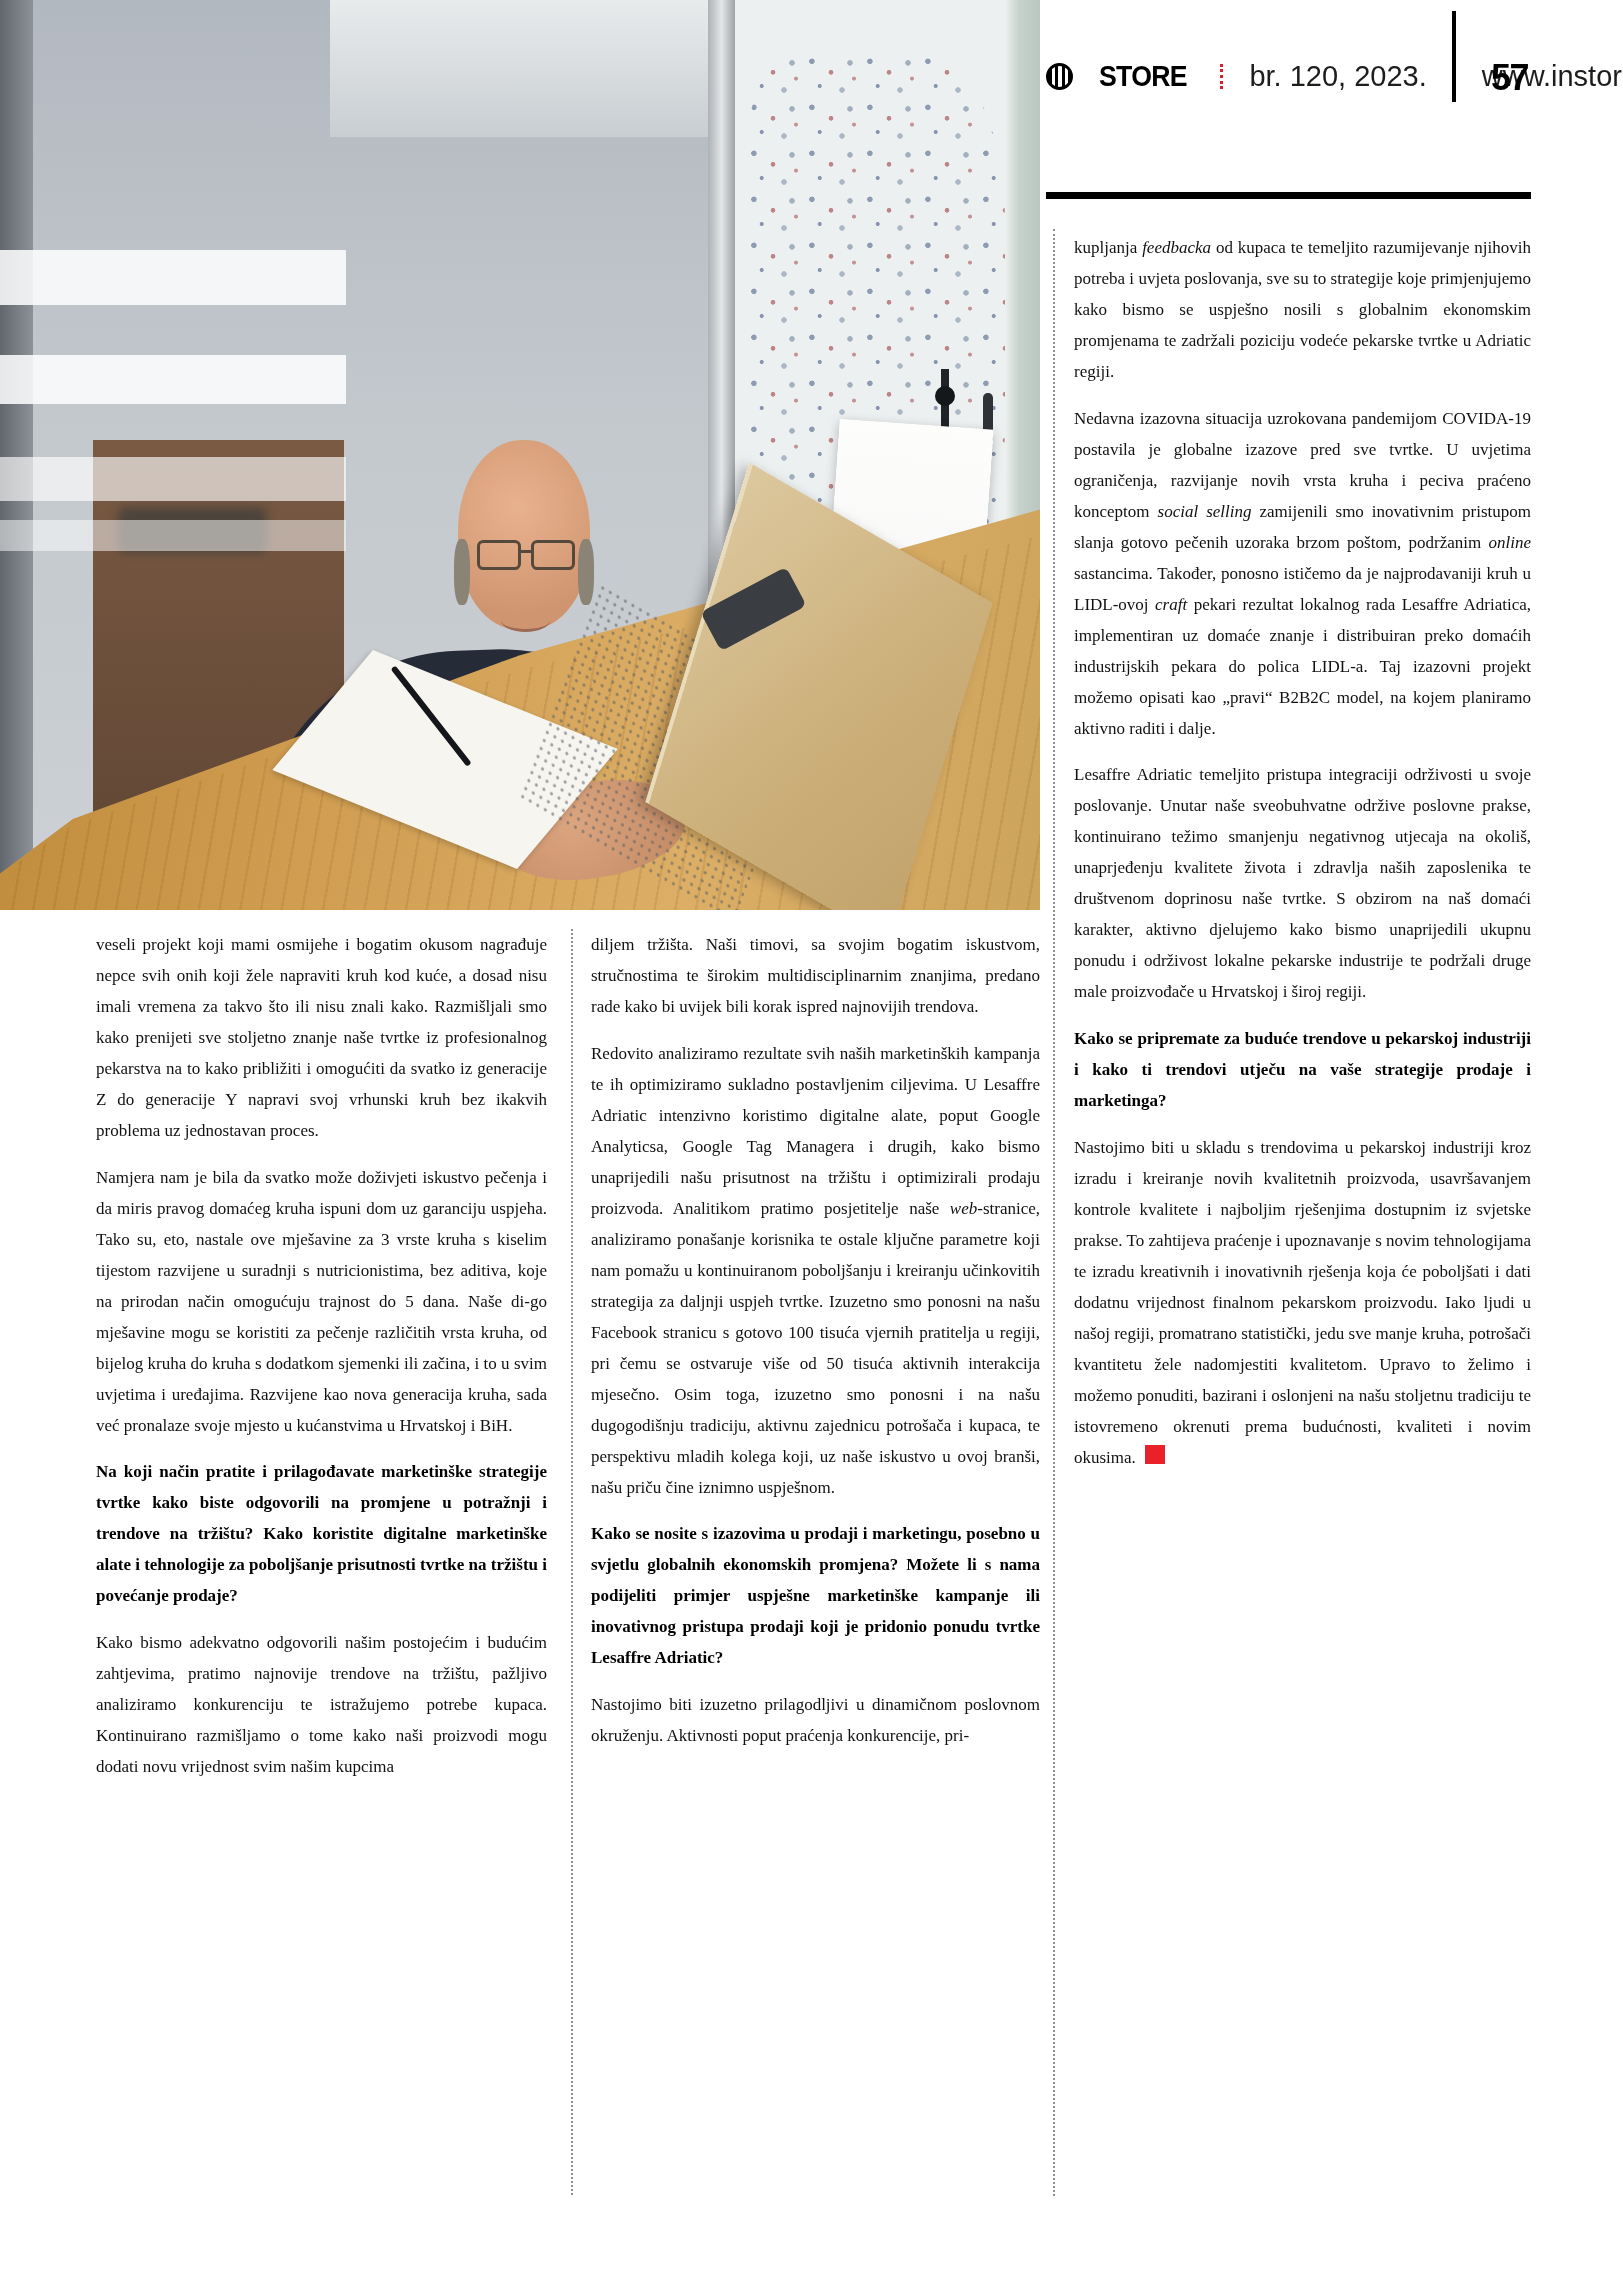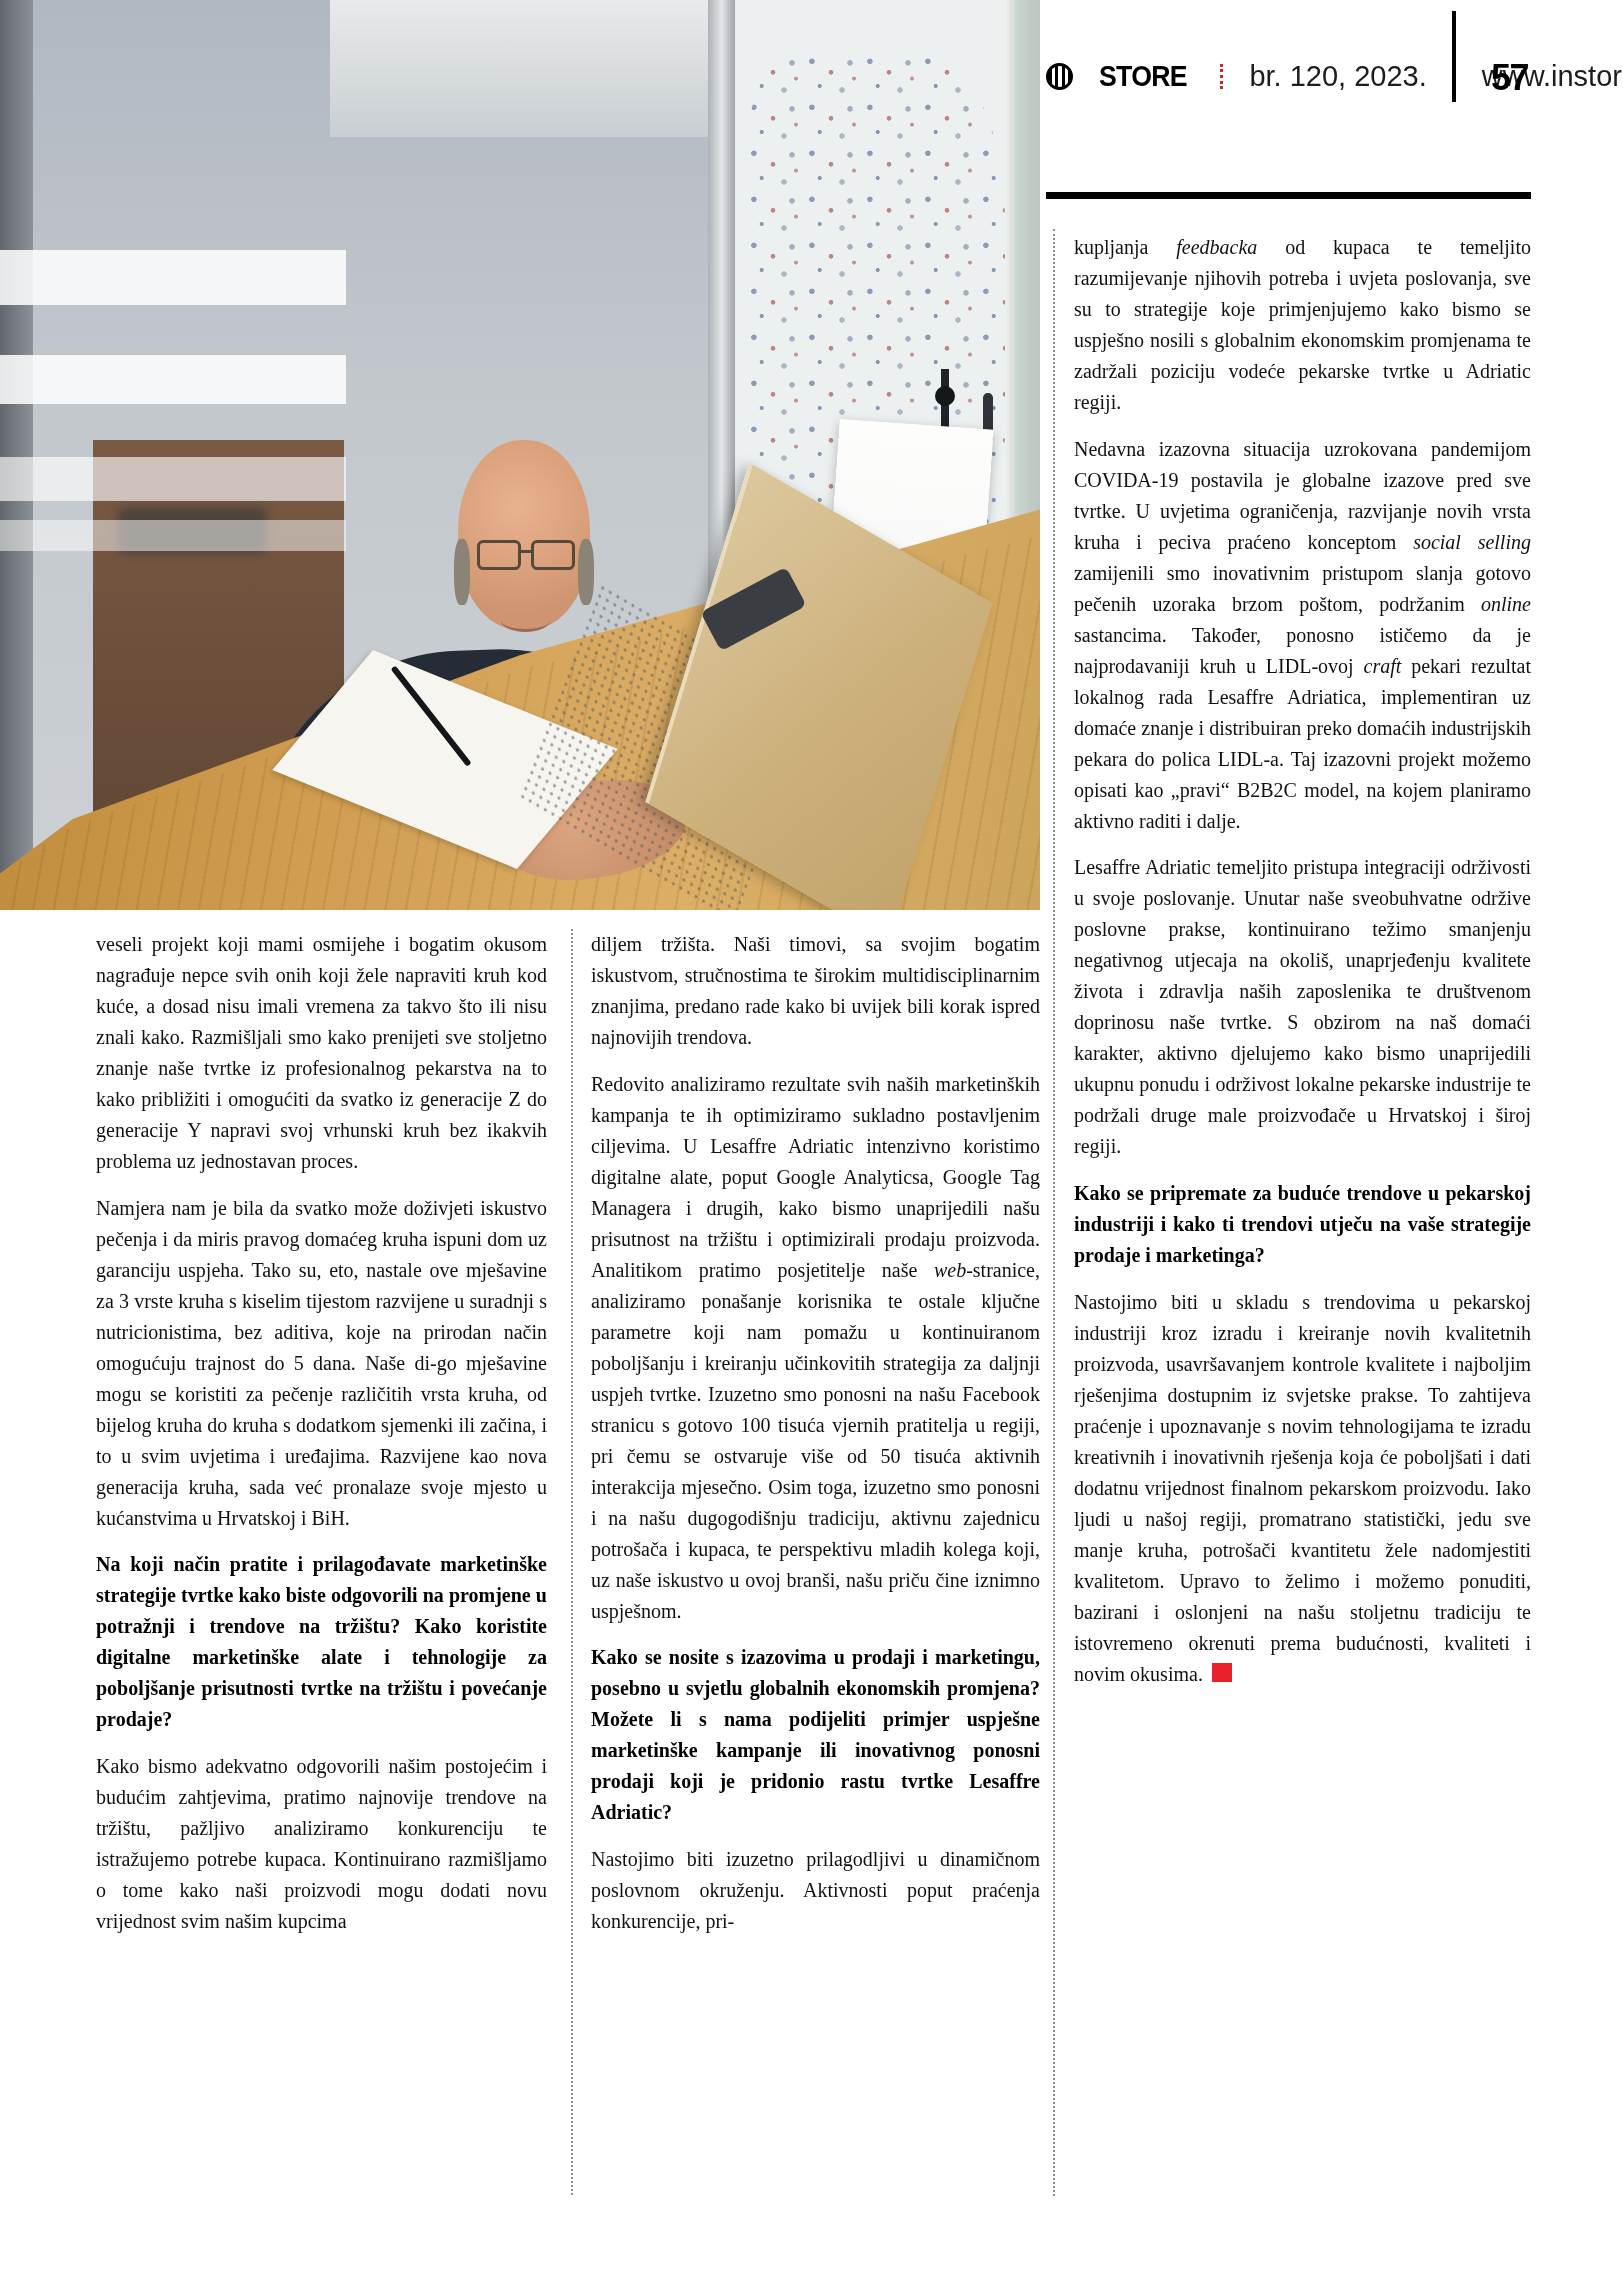--- a/index.html
+++ b/index.html
@@ -13,21 +13,21 @@
         background:repeating-linear-gradient(90deg,#000 0 3.1px,#fff 3.1px 6.3px);}
   .brand{font-weight:bold;font-size:29px;letter-spacing:-0.8px;color:#000;transform:scaleX(.92);transform-origin:left;}
   .red-dots{width:0;height:25px;border-left:3.1px dotted #d2232a;}
   .hdr-txt{font-size:29px;color:#1d1d1b;}
   .page-bar{position:absolute;left:1452px;top:11px;width:3.9px;height:91px;background:#000;}
   .page-num{position:absolute;left:1491px;top:57px;font-family:"Liberation Sans",sans-serif;
             font-weight:bold;font-size:36px;letter-spacing:-1.6px;color:#000;}
   .hdr-rule{position:absolute;left:1046px;top:192px;width:485px;height:7px;background:#000;}
 
   
-  .col{position:absolute;text-align:justify;font-size:20px;line-height:31px;}
+  .col{position:absolute;text-align:justify;font-size:17px;line-height:31px;}
   .col p{margin:0 0 15.7px 0;}
   .col .question{font-weight:bold;color:#000;}
   .it{font-style:italic;}
   .vdots{position:absolute;width:0;border-left:2.4px dotted #8b9097;}
   .end-mark{display:inline-block;width:19.6px;height:19.6px;background:#e8212a;margin-left:9.4px;
             vertical-align:-1.6px;}
 
   
   #photo{position:absolute;left:0;top:0;width:1040px;height:910px;overflow:hidden;
          background:linear-gradient(180deg,#b2b8c0 0%,#c3c8cd 45%,#cdd1d5 100%);}
@@ -160,21 +160,21 @@
 
   <div class="col" style="left:96px;top:929px;width:451px;">
       <p class="para"><span>veseli projekt koji mami osmijehe i bogatim okusom nagrađuje nepce svih onih koji žele napraviti kruh kod kuće, a dosad nisu imali vremena za takvo što ili nisu znali kako. Razmišljali smo kako prenijeti sve stoljetno znanje naše tvrtke iz profesionalnog pekarstva na to kako približiti i omogućiti da svatko iz generacije Z do generacije Y napravi svoj vrhunski kruh bez ikakvih problema uz jednostavan proces.</span></p>
       <p class="para"><span>Namjera nam je bila da svatko može doživjeti iskustvo pečenja i da miris pravog domaćeg kruha ispuni dom uz garanciju uspjeha. Tako su, eto, nastale ove mješavine za 3 vrste kruha s kiselim tijestom razvijene u suradnji s nutricionistima, bez aditiva, koje na prirodan način omogućuju trajnost do 5 dana. Naše di-go mješavine mogu se koristiti za pečenje različitih vrsta kruha, od bijelog kruha do kruha s dodatkom sjemenki ili začina, i to u svim uvjetima i uređajima. Razvijene kao nova generacija kruha, sada već pronalaze svoje mjesto u kućanstvima u Hrvatskoj i BiH.</span></p>
       <p class="question"><span>Na koji način pratite i prilagođavate marketinške strategije tvrtke kako biste odgovorili na promjene u potražnji i trendove na tržištu? Kako koristite digitalne marketinške alate i tehnologije za poboljšanje prisutnosti tvrtke na tržištu i povećanje prodaje?</span></p>
       <p class="para"><span>Kako bismo adekvatno odgovorili našim postojećim i budućim zahtjevima, pratimo najnovije trendove na tržištu, pažljivo analiziramo konkurenciju te istražujemo potrebe kupaca. Kontinuirano razmišljamo o tome kako naši proizvodi mogu dodati novu vrijednost svim našim kupcima</span></p>
     </div>
   <div class="col" style="left:591px;top:929px;width:449px;">
       <p class="para"><span>diljem tržišta. Naši timovi, sa svojim bogatim iskustvom, stručnostima te širokim multidisciplinarnim znanjima, predano rade kako bi uvijek bili korak ispred najnovijih trendova.</span></p>
       <p class="para"><span>Redovito analiziramo rezultate svih naših marketinških kampanja te ih optimiziramo sukladno postavljenim ciljevima. U Lesaffre Adriatic intenzivno koristimo digitalne alate, poput Google Analyticsa, Google Tag Managera i drugih, kako bismo unaprijedili našu prisutnost na tržištu i optimizirali prodaju proizvoda. Analitikom pratimo posjetitelje naše </span><span class="it">web</span><span>-stranice, analiziramo ponašanje korisnika te ostale ključne parametre koji nam pomažu u kontinuiranom poboljšanju i kreiranju učinkovitih strategija za daljnji uspjeh tvrtke. Izuzetno smo ponosni na našu Facebook stranicu s gotovo 100 tisuća vjernih pratitelja u regiji, pri čemu se ostvaruje više od 50 tisuća aktivnih interakcija mjesečno. Osim toga, izuzetno smo ponosni i na našu dugogodišnju tradiciju, aktivnu zajednicu potrošača i kupaca, te perspektivu mladih kolega koji, uz naše iskustvo u ovoj branši, našu priču čine iznimno uspješnom.</span></p>
-      <p class="question"><span>Kako se nosite s izazovima u prodaji i marketingu, posebno u svjetlu globalnih ekonomskih promjena? Možete li s nama podijeliti primjer uspješne marketinške kampanje ili inovativnog ponosni prodaji koji je pridonio rastu tvrtke Lesaffre Adriatic?</span></p>
+      <p class="question"><span>Kako se nosite s izazovima u prodaji i marketingu, posebno u svjetlu globalnih ekonomskih promjena? Možete li s nama podijeliti primjer uspješne marketinške kampanje ili inovativnog pristupa prodaji koji je pridonio ponudu tvrtke Lesaffre Adriatic?</span></p>
       <p class="para"><span>Nastojimo biti izuzetno prilagodljivi u dinamičnom poslovnom okruženju. Aktivnosti poput praćenja konkurencije, pri-</span></p>
     </div>
   <div class="col" style="left:1074px;top:232px;width:457px;">
       <p class="para"><span>kupljanja </span><span class="it">feedbacka</span><span> od kupaca te temeljito razumijevanje njihovih potreba i uvjeta poslovanja, sve su to strategije koje primjenjujemo kako bismo se uspješno nosili s globalnim ekonomskim promjenama te zadržali poziciju vodeće pekarske tvrtke u Adriatic regiji.</span></p>
       <p class="para"><span>Nedavna izazovna situacija uzrokovana pandemijom COVIDA-19 postavila je globalne izazove pred sve tvrtke. U uvjetima ograničenja, razvijanje novih vrsta kruha i peciva praćeno konceptom </span><span class="it">social selling</span><span> zamijenili smo inovativnim pristupom slanja gotovo pečenih uzoraka brzom poštom, podržanim </span><span class="it">online</span><span> sastancima. Također, ponosno ističemo da je najprodavaniji kruh u LIDL-ovoj </span><span class="it">craft</span><span> pekari rezultat lokalnog rada Lesaffre Adriatica, implementiran uz domaće znanje i distribuiran preko domaćih industrijskih pekara do polica LIDL-a. Taj izazovni projekt možemo opisati kao „pravi“ B2B2C model, na kojem planiramo aktivno raditi i dalje.</span></p>
       <p class="para"><span>Lesaffre Adriatic temeljito pristupa integraciji održivosti u svoje poslovanje. Unutar naše sveobuhvatne održive poslovne prakse, kontinuirano težimo smanjenju negativnog utjecaja na okoliš, unaprjeđenju kvalitete života i zdravlja naših zaposlenika te društvenom doprinosu naše tvrtke. S obzirom na naš domaći karakter, aktivno djelujemo kako bismo unaprijedili ukupnu ponudu i održivost lokalne pekarske industrije te podržali druge male proizvođače u Hrvatskoj i široj regiji.</span></p>
       <p class="question"><span>Kako se pripremate za buduće trendove u pekarskoj industriji i kako ti trendovi utječu na vaše strategije prodaje i marketinga?</span></p>
       <p class="para"><span>Nastojimo biti u skladu s trendovima u pekarskoj industriji kroz izradu i kreiranje novih kvalitetnih proizvoda, usavršavanjem kontrole kvalitete i najboljim rješenjima dostupnim iz svjetske prakse. To zahtijeva praćenje i upoznavanje s novim tehnologijama te izradu kreativnih i inovativnih rješenja koja će poboljšati i dati dodatnu vrijednost finalnom pekarskom proizvodu. Iako ljudi u našoj regiji, promatrano statistički, jedu sve manje kruha, potrošači kvantitetu žele nadomjestiti kvalitetom. Upravo to želimo i možemo ponuditi, bazirani i oslonjeni na našu stoljetnu tradiciju te istovremeno okrenuti prema budućnosti, kvaliteti i novim okusima.</span><span class="end-mark"></span></p>
     </div>
 

